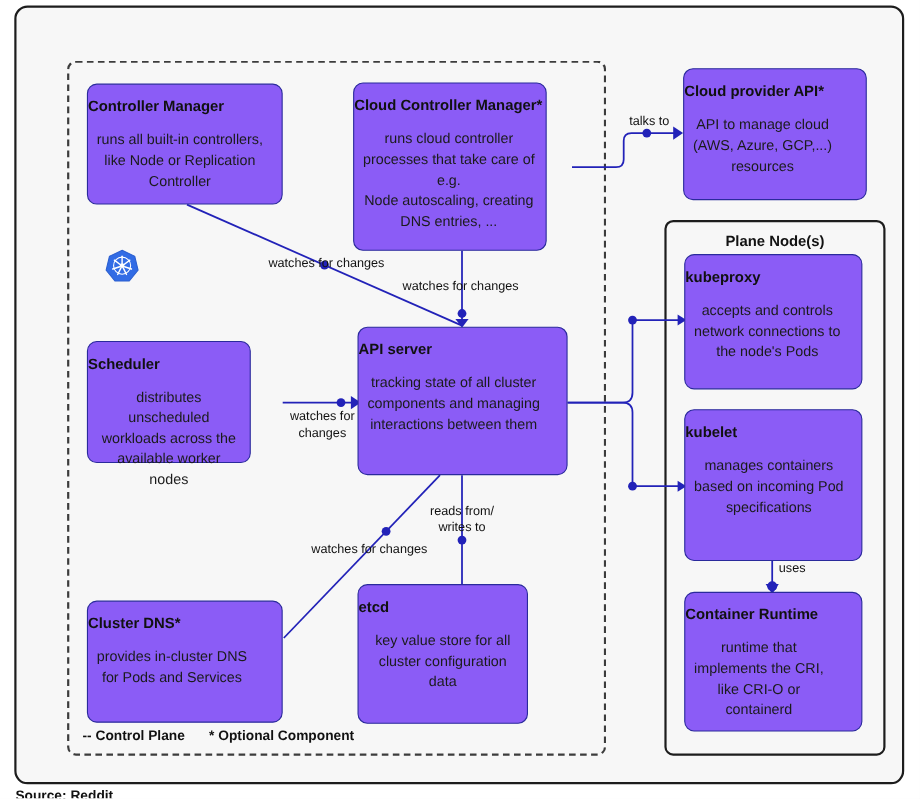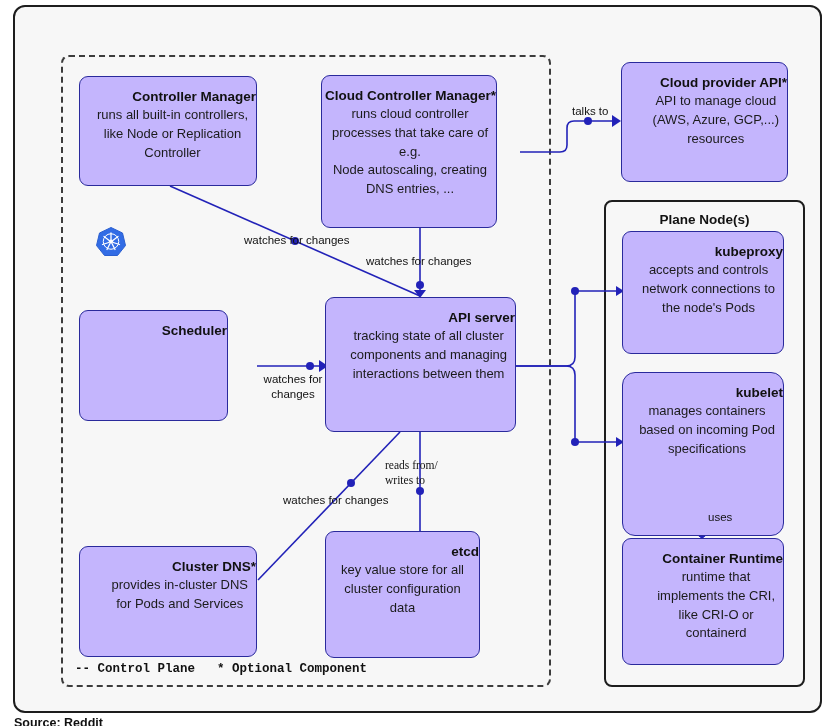--- a/index.html
+++ b/index.html
@@ -59,35 +59,36 @@
     text-align: center;
     font-size: 13.5px;
     font-weight: bold;
     color: #121212;
   }
   
   .card {
     position: absolute;
     border: 1.6px solid #2a2a9c;
     border-radius: 9px;
-    background: #c4b5fd;
+    background: #8b5cf6;
     box-sizing: border-box;
     display: flex;
     flex-direction: column;
-    align-items: flex-end;
+    align-items: flex-start;
     padding-top: 12px;
   }
   .card .title {
     font-size: 13.5px;
     font-weight: bold;
     color: #111111;
     text-align: center;
     line-height: 1.25;
   }
   .card .body {
+    margin-top: 12px;
     font-size: 13px;
     color: #1b1b1b;
     text-align: center;
     line-height: 1.45;
     white-space: pre-line;
     padding: 0 8px;
   }
   
   .edge-label {
     position: absolute;
@@ -101,21 +102,20 @@
   .legend {
     position: absolute;
     left: 75px;
     top: 662px;
     display: flex;
     align-items: center;
     gap: 22px;
     font-size: 12.5px;
     font-weight: bold;
     color: #111111;
-    font-family: Liberation Mono, monospace;
   }
   .legend-item { white-space: nowrap; }
   
   .k8s-logo {
     position: absolute;
     left: 95px;
     top: 226px;
     width: 32px;
     height: 32px;
   }
@@ -223,20 +223,23 @@
 
   <div class="card" style="left:621px; top:62px; width:167px; height:120px;">
     <div class="title">Cloud provider API*</div>
     <div class="body">API to manage cloud
 (AWS, Azure, GCP,...)
 resources</div>
   </div>
 
   <div class="card" style="left:79px; top:310px; width:149px; height:111px;">
     <div class="title">Scheduler</div>
+    <div class="body">distributes unscheduled
+workloads across the
+available worker nodes</div>
   </div>
 
   <div class="card" style="left:325px; top:297px; width:191px; height:135px;">
     <div class="title">API server</div>
     <div class="body">tracking state of all cluster
 components and managing
 interactions between them</div>
   </div>
 
   <div class="card" style="left:79px; top:546px; width:178px; height:111px;">
@@ -251,21 +254,21 @@
 cluster configuration data</div>
   </div>
 
   <div class="card" style="left:622px; top:231px; width:162px; height:123px;">
     <div class="title">kubeproxy</div>
     <div class="body">accepts and controls
 network connections to
 the node's Pods</div>
   </div>
 
-  <div class="card" style="left:622px; top:372px; width:162px; height:164px;border-radius:13px;">
+  <div class="card" style="left:622px; top:372px; width:162px; height:138px;">
     <div class="title">kubelet</div>
     <div class="body">manages containers
 based on incoming Pod
 specifications</div>
   </div>
 
   <div class="card" style="left:622px; top:538px; width:162px; height:127px;">
     <div class="title">Container Runtime</div>
     <div class="body">runtime that
 implements the CRI,
@@ -275,21 +278,21 @@
 
   <div class="edge-label" style="left:244px; top:233px;">watches for changes</div>
 
   <div class="edge-label" style="left:366px; top:254px;">watches for changes</div>
 
   <div class="edge-label" style="left:572px; top:104px;">talks to</div>
 
   <div class="edge-label" style="left:261px; top:348px; text-align:center; width:64px;margin-top:24px;">watches for
 changes</div>
 
-  <div class="edge-label" style="left:385px; top:458px; width:70px;font-family:Liberation Serif, serif;">reads from/
+  <div class="edge-label" style="left:385px; top:458px; text-align:center; width:70px;">reads from/
 writes to</div>
 
   <div class="edge-label" style="left:283px; top:493px;">watches for changes</div>
 
   <div class="edge-label" style="left:708px; top:510px;">uses</div>
 
   <div class="legend">
     <span class="legend-item">-- Control Plane</span>
     <span class="legend-item">* Optional Component</span>
   </div>

